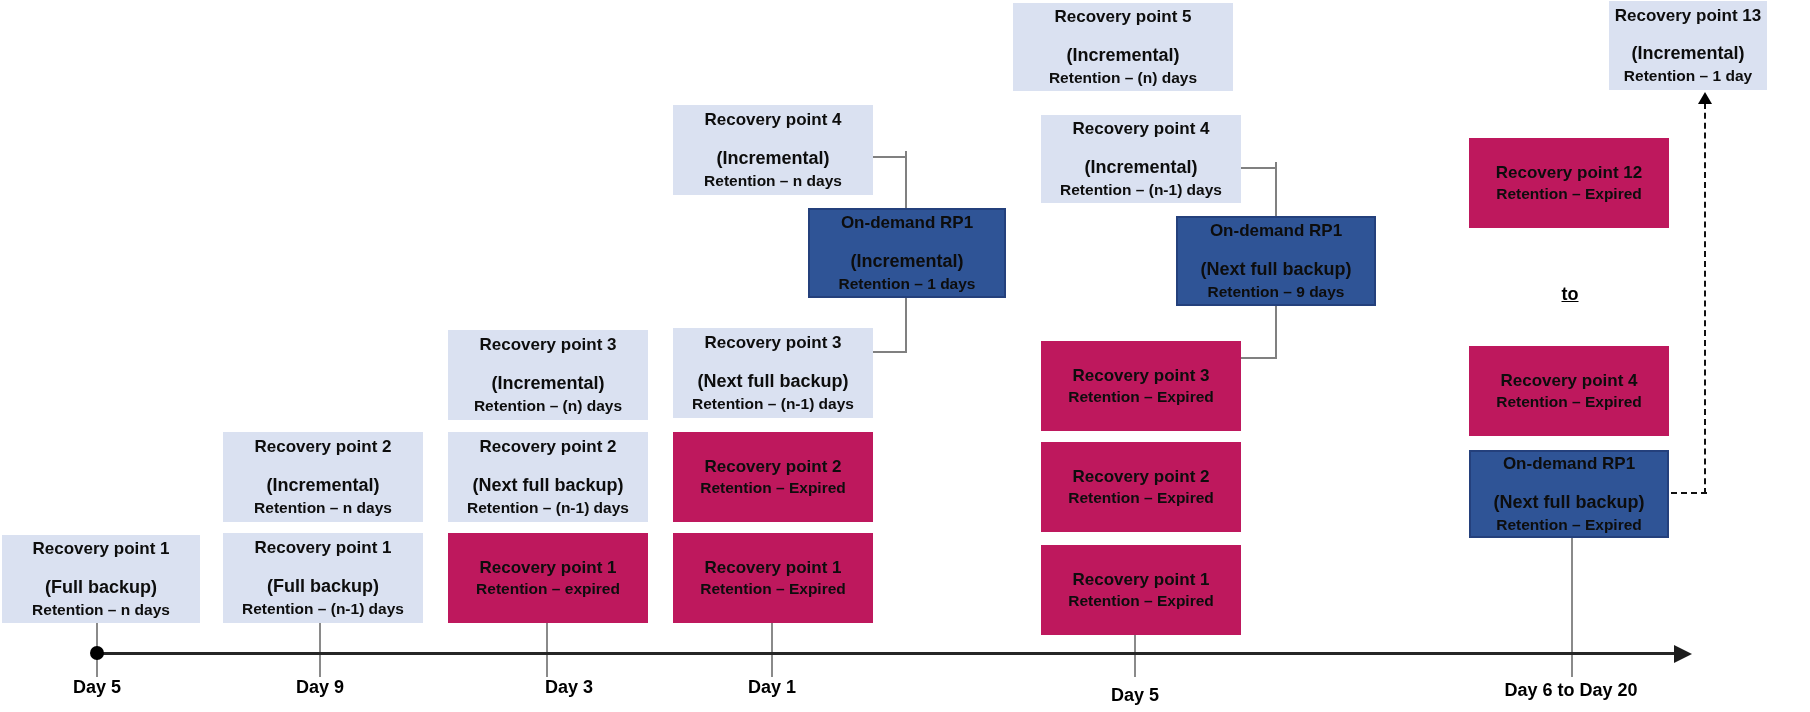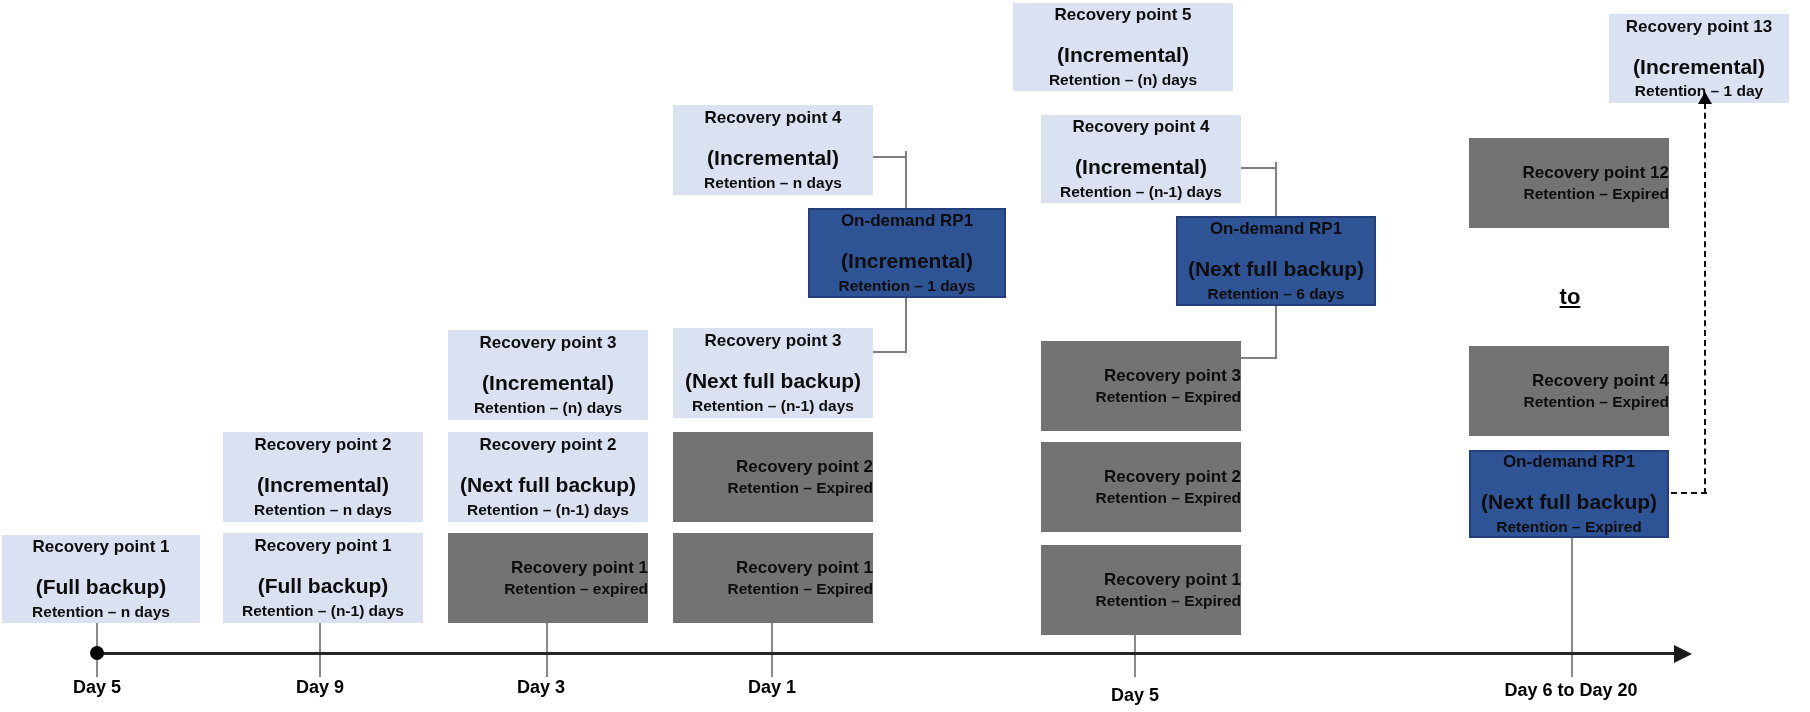--- a/index.html
+++ b/index.html
@@ -6,41 +6,41 @@
   body { width:1810px; height:712px; font-family:"Liberation Sans", sans-serif; }
   .canvas { position:relative; width:1810px; height:712px; overflow:hidden; background:#ffffff; }
 
   .box {
     position:absolute;
     display:flex; flex-direction:column; justify-content:center; align-items:center;
     text-align:center; box-sizing:border-box;
     color:#0d0d0d; font-weight:bold; line-height:1.28;
   }
   .box .t { font-size:17px; }
-  .box .s { font-size:21px; margin-top:16px; }
+  .box .s { font-size:18px; margin-top:16px; }
   .box .r { font-size:15.5px; margin-top:1px; }
   .active   { background:#dae1f1; }
-  .expired  { background:#737373;align-items:flex-end; }
+  .expired  { background:#be185d; }
   .ondemand { background:#2f5496; border:2px solid #24407c; }
 
   .conn-h { position:absolute; height:2px; background:#808080; }
   .conn-v { position:absolute; width:2px;  background:#808080; }
   .tick   { position:absolute; width:1.6px; background:#8a8a8a; }
 
   .axis { position:absolute; height:3px; background:#262626; }
   .axis-dot { position:absolute; width:14px; height:14px; border-radius:50%; background:#000000; }
   .arrow-right { position:absolute; width:0; height:0;
     border-top:9px solid transparent; border-bottom:9px solid transparent; border-left:18px solid #1c1c1c; }
   .arrow-up { position:absolute; width:0; height:0;
     border-left:7px solid transparent; border-right:7px solid transparent; border-bottom:12px solid #000000; }
   .dash-v { position:absolute; width:0; border-left:2.5px dashed #111111; }
   .dash-h { position:absolute; height:0; border-top:2.5px dashed #111111; }
 
   .day-label { position:absolute; font-size:18px; font-weight:bold; color:#000000; text-align:center; }
-  .to-label  { position:absolute; font-size:22px; font-weight:bold; color:#000000; text-align:center;text-decoration:underline; }
+  .to-label  { position:absolute; font-size:18px; font-weight:bold; color:#000000; text-align:center;text-decoration:underline; }
 </style>
 </head>
 <body>
 
 <div class="canvas">
 
   <div class="box active" style="left:2px;top:535px;width:198px;height:88px">
     <div class="t">Recovery point 1</div>
     <div class="s">(Full backup)</div>
     <div class="r">Retention – n days</div>
@@ -107,41 +107,41 @@
     <div class="r">Retention – (n) days</div>
   </div>
   <div class="box active" style="left:1041px;top:115px;width:200px;height:88px">
     <div class="t">Recovery point 4</div>
     <div class="s">(Incremental)</div>
     <div class="r">Retention – (n-1) days</div>
   </div>
   <div class="box ondemand" style="left:1176px;top:216px;width:200px;height:90px">
     <div class="t">On-demand RP1</div>
     <div class="s">(Next full backup)</div>
-    <div class="r">Retention – 6 days</div>
+    <div class="r">Retention – 9 days</div>
   </div>
   <div class="box expired" style="left:1041px;top:341px;width:200px;height:90px">
     <div class="t">Recovery point 3</div>
     <div class="r">Retention – Expired</div>
   </div>
   <div class="box expired" style="left:1041px;top:442px;width:200px;height:90px">
     <div class="t">Recovery point 2</div>
     <div class="r">Retention – Expired</div>
   </div>
   <div class="box expired" style="left:1041px;top:545px;width:200px;height:90px">
     <div class="t">Recovery point 1</div>
     <div class="r">Retention – Expired</div>
   </div>
 
   <div class="conn-h" style="left:1241px;top:167px;width:36px"></div>
   <div class="conn-v" style="left:1275px;top:162px;height:54px"></div>
   <div class="conn-v" style="left:1275px;top:306px;height:53px"></div>
   <div class="conn-h" style="left:1241px;top:357px;width:36px"></div>
 
-  <div class="box active" style="left:1609px;top:14px;width:180px;height:89px">
+  <div class="box active" style="left:1609px;top:1px;width:158px;height:89px">
     <div class="t">Recovery point 13</div>
     <div class="s">(Incremental)</div>
     <div class="r">Retention – 1 day</div>
   </div>
   <div class="box expired" style="left:1469px;top:138px;width:200px;height:90px">
     <div class="t">Recovery point 12</div>
     <div class="r">Retention – Expired</div>
   </div>
   <div class="to-label" style="left:1540px;top:284px;width:60px">to</div>
   <div class="box expired" style="left:1469px;top:346px;width:200px;height:90px">
@@ -164,18 +164,18 @@
   <div class="tick" style="left:771px;top:623px;height:54px"></div>
   <div class="tick" style="left:1134px;top:635px;height:42px"></div>
   <div class="tick" style="left:1571px;top:538px;height:139px"></div>
 
   <div class="axis" style="left:97px;top:652px;width:1580px"></div>
   <div class="axis-dot" style="left:90px;top:646px"></div>
   <div class="arrow-right" style="left:1674px;top:644.5px"></div>
 
   <div class="day-label" style="left:57px;top:677px;width:80px">Day 5</div>
   <div class="day-label" style="left:280px;top:677px;width:80px">Day 9</div>
-  <div class="day-label" style="left:501px;top:677px;width:80px">Day 3</div>
+  <div class="day-label" style="left:529px;top:677px;width:80px">Day 3</div>
   <div class="day-label" style="left:732px;top:677px;width:80px">Day 1</div>
   <div class="day-label" style="left:1095px;top:685px;width:80px">Day 5</div>
   <div class="day-label" style="left:1471px;top:680px;width:200px">Day 6 to Day 20</div>
 
 </div>
 
 </body></html>

